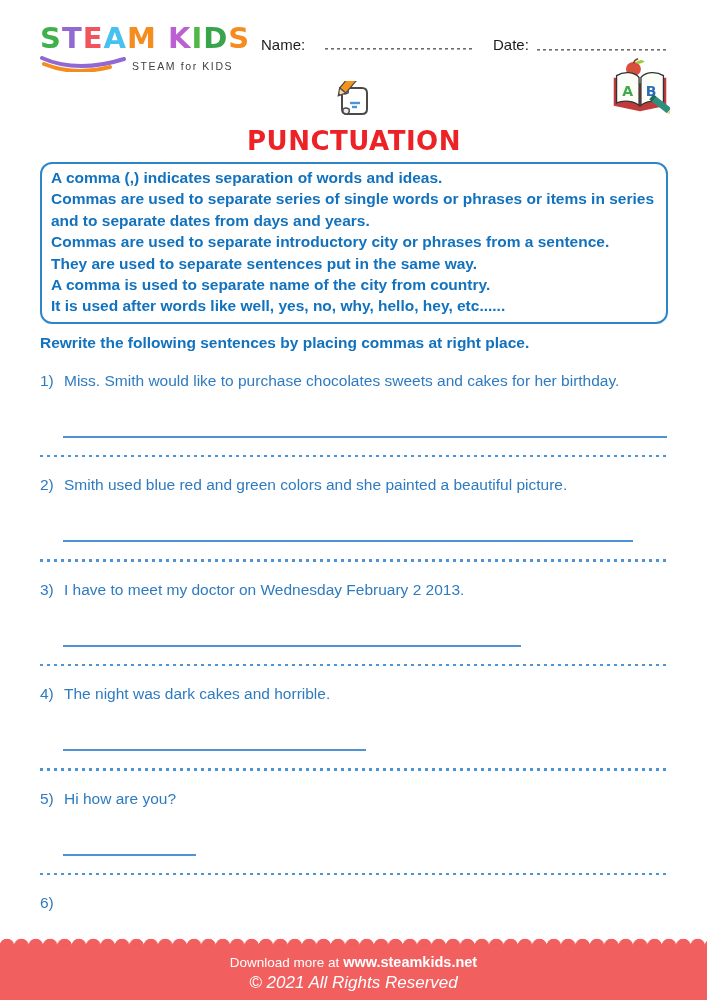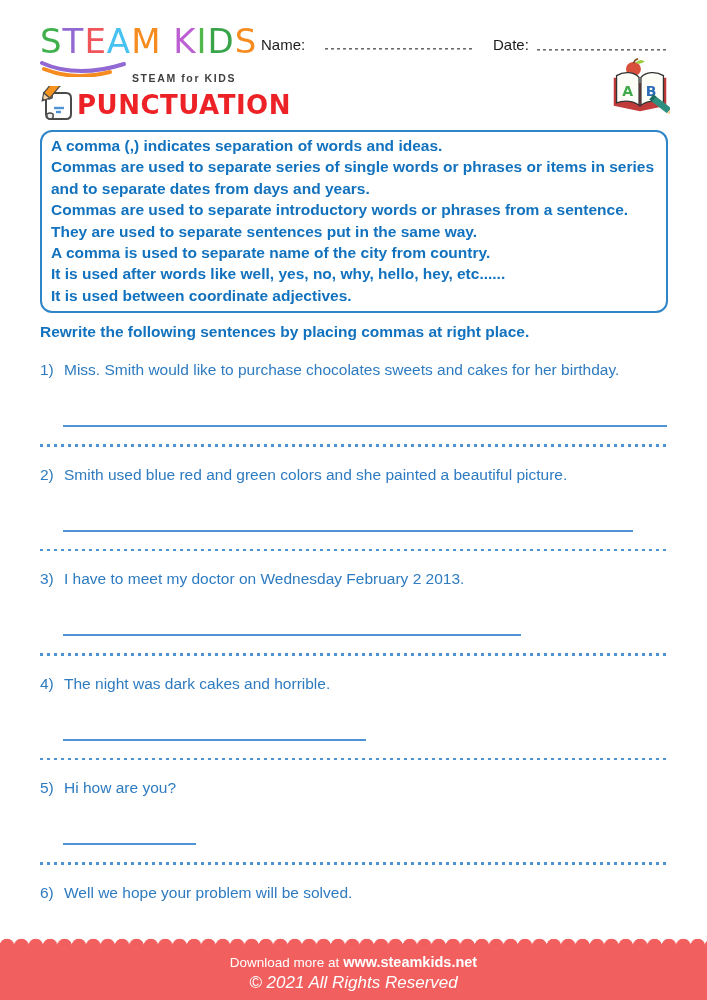--- a/index.html
+++ b/index.html
@@ -6,40 +6,40 @@
   .page {
     position:relative; width:707px; height:1000px; margin:0 auto;
     background:#fff; overflow:hidden; box-sizing:border-box;
     padding:24px 39px 0 40px;
     font-family:"Liberation Sans", sans-serif;
   }
   
   .header { display:flex; align-items:flex-start; }
   .logo { width:205px; flex:none; }
   .wordmark {
-    font-family:"DejaVu Sans", sans-serif; font-weight:400;
-    font-size:34px; line-height:1; letter-spacing:1px; white-space:pre;
+    font-family:"DejaVu Sans", sans-serif; font-weight:700;
+    font-size:29px; line-height:1; letter-spacing:1px; white-space:pre;
   }
   .logo-row2 { display:flex; align-items:flex-start; margin-top:1px; }
   .swoosh { width:88px; height:16px; flex:none; margin-top:2px; }
   .tagline {
-    font-size:10.5px; font-weight:700; letter-spacing:1.6px;
-    color:#3f3f3f; margin-left:4px; margin-top:13px; white-space:nowrap;
+    font-size:10.5px; font-weight:400; letter-spacing:1.6px;
+    color:#3f3f3f; margin-left:4px; margin-top:6px; white-space:nowrap;
   }
   .fields { flex:1; display:flex; align-items:baseline; margin-left:16px; margin-top:12px; gap:20px; }
   .field-label { font-size:15px; color:#1c1c1c; flex:none; }
   .dotline {
     height:13px; flex:1;
     background:repeating-linear-gradient(90deg,#6b6b6b 0 3px,transparent 3px 6px) bottom / 100% 1.6px no-repeat;
   }
   .field-date { width:175px; flex:none; display:flex; align-items:center; gap:8px; }
   .field-date .dotline { flex:1; }
   .corner-icon { position:absolute; top:56px; right:37px; width:60px; height:58px; }
   
-  .title-row { display:flex; align-items:center; margin-top:2px; }
+  .title-row { display:flex; align-items:center; gap:7px; margin-top:9px;flex-direction:column; }
   .title-icon { width:37px; height:38px; flex:none; }
   .page-title {
     font-family:"DejaVu Sans", sans-serif; font-weight:800; font-size:26px;
     color:var(--title-red); letter-spacing:.5px;
   }
   
   .info-box {
     margin-top:6px; border:2px solid var(--box-border); border-radius:12px;
     padding:3px 9px 5px;
   }
@@ -128,25 +128,24 @@
         <path d="M4 10 l4 7 l4 -7 z" fill="#FBD5A4" stroke="#4a4a4a" stroke-width="1.2"></path>
         <path d="M6.5 14.5 l1.5 2.5 l1.5 -2.5 z" fill="#4a4a4a"></path>
       </g>
     </svg>
     <div class="page-title">PUNCTUATION</div>
   </div>
 
   <div class="info-box">
       <div class="box-line">A comma (,) indicates separation of words and ideas.</div>
       <div class="box-line">Commas are used to separate series of single words or phrases or items in series and to separate dates from days and years.</div>
-      <div class="box-line">Commas are used to separate introductory words or phrases from a sentence.</div>
+      <div class="box-line">Commas are used to separate introductory city or phrases from a sentence.</div>
       <div class="box-line">They are used to separate sentences put in the same way.</div>
       <div class="box-line">A comma is used to separate name of the city from country.</div>
       <div class="box-line">It is used after words like well, yes, no, why, hello, hey, etc......</div>
-      <div class="box-line">It is used between coordinate adjectives.</div>
     </div>
 
   <div class="instruction">Rewrite the following sentences by placing commas at right place.</div>
 
   <div class="exercise-list">
       <div class="exercise">
         <div class="ex-sentence">
           <span class="ex-num">1)</span>
           <span>Miss. Smith would like to purchase chocolates sweets and cakes for her birthday.</span>
         </div>
@@ -181,21 +180,20 @@
         <div class="ex-sentence">
           <span class="ex-num">5)</span>
           <span>Hi how are you?</span>
         </div>
         <div class="ex-answer" style="width: 133px;"></div>
         <div class="ex-dashed"></div>
       </div>
       <div class="exercise">
         <div class="ex-sentence">
           <span class="ex-num">6)</span>
-          <span>Well we hope your problem will be solved.</span>
         </div>
         <div class="ex-answer" style="width: 335px;"></div>
       </div>
     </div>
 
   <div class="footer">
     <div class="footer-line1">
       <span>Download more at </span><span class="footer-url">www.steamkids.net</span>
     </div>
     <div class="footer-line2">© 2021 All Rights Reserved</div>

